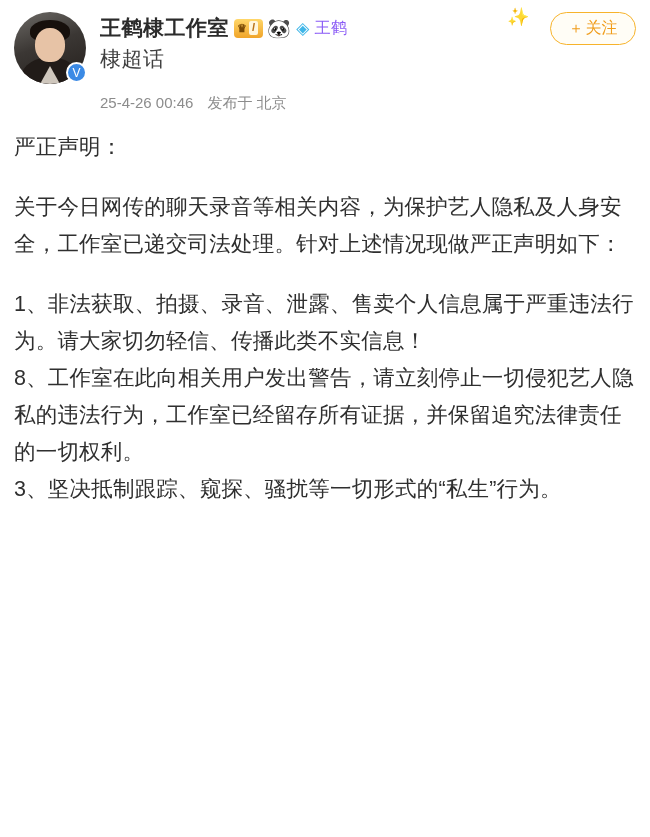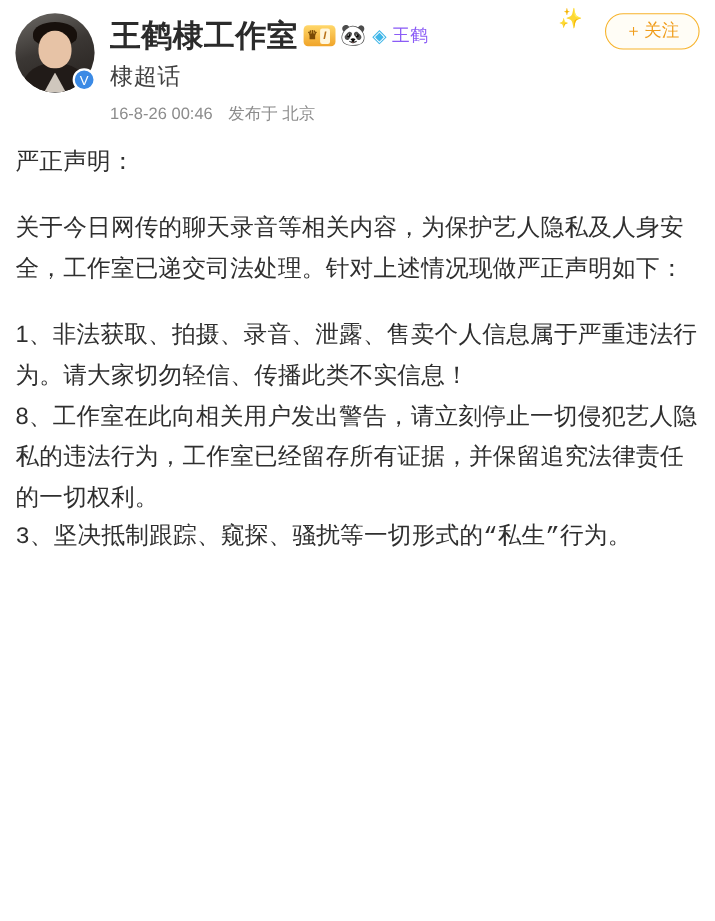--- a/index.html
+++ b/index.html
@@ -104,21 +104,21 @@
     min-width: 0;
   }
   .name-line {
     display: flex;
     flex-wrap: wrap;
     align-items: center;
     gap: 5px;
     line-height: 1.35;
   }
   .nickname {
-    font-size: 28px;
+    font-size: 21px;
     font-weight: bold;
     color: #2b2b2b;
     letter-spacing: 0.5px;
   }
   .badge-crown {
     display: inline-flex;
     align-items: center;
     gap: 2px;
     height: 19px;
     padding: 0 5px 0 3px;
@@ -194,21 +194,21 @@
   
   .post-body {
     padding: 16px 14px 0 14px;
     color: #2f2f2f;
     font-size: 21.5px;
     line-height: 1.72;
     letter-spacing: 0.2px;
   }
   .post-body p { margin: 0; }
   .post-body .blank { height: 23px; }
-  .quote { font-family: Liberation Mono, monospace; }
+  .quote { font-family: Liberation Sans, sans-serif; }
 </style>
 </head>
 <body>
 
 <div id="page">
 
   <div class="header">
 
     <div class="avatar-wrap">
       <div class="avatar">
@@ -239,21 +239,21 @@
 
     <span class="sparkle">✨</span>
 
     <div class="follow-btn">
       <span class="plus">＋</span>
       <span>关注</span>
     </div>
   </div>
 
   <div class="meta">
-    <span>16-8-26 00:46</span>
+    <span>25-4-26 00:46</span>
     <span>发布于 北京</span>
   </div>
 
   <div class="post-body">
     <p>严正声明：</p>
     <div class="blank"></div>
     <p>关于今日网传的聊天录音等相关内容，为保护艺人隐私及人身安全，工作室已递交司法处理。针对上述情况现做严正声明如下：</p>
     <div class="blank"></div>
     <p>1、非法获取、拍摄、录音、泄露、售卖个人信息属于严重违法行为。请大家切勿轻信、传播此类不实信息！</p>
     <p>8、工作室在此向相关用户发出警告，请立刻停止一切侵犯艺人隐私的违法行为，工作室已经留存所有证据，并保留追究法律责任的一切权利。</p>

